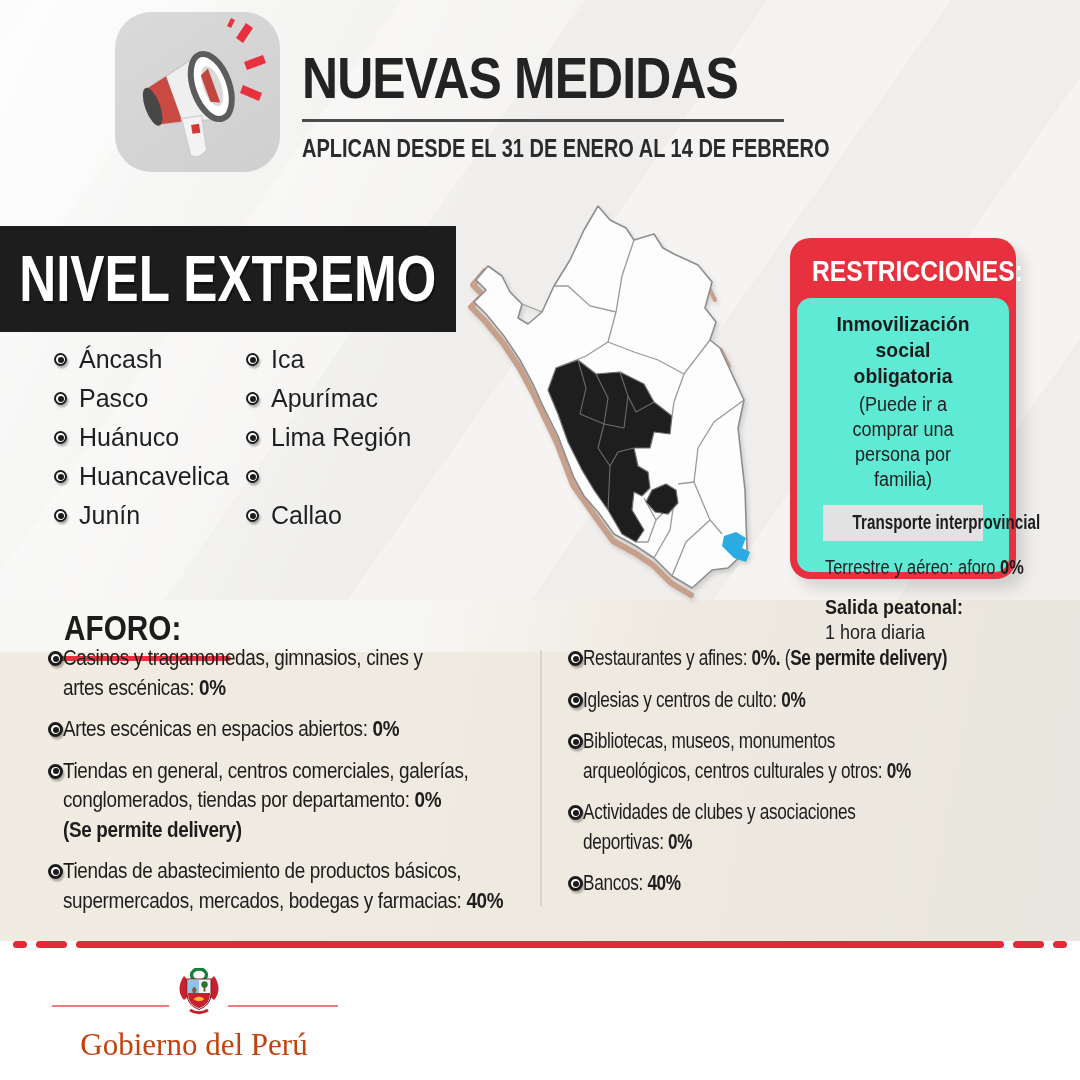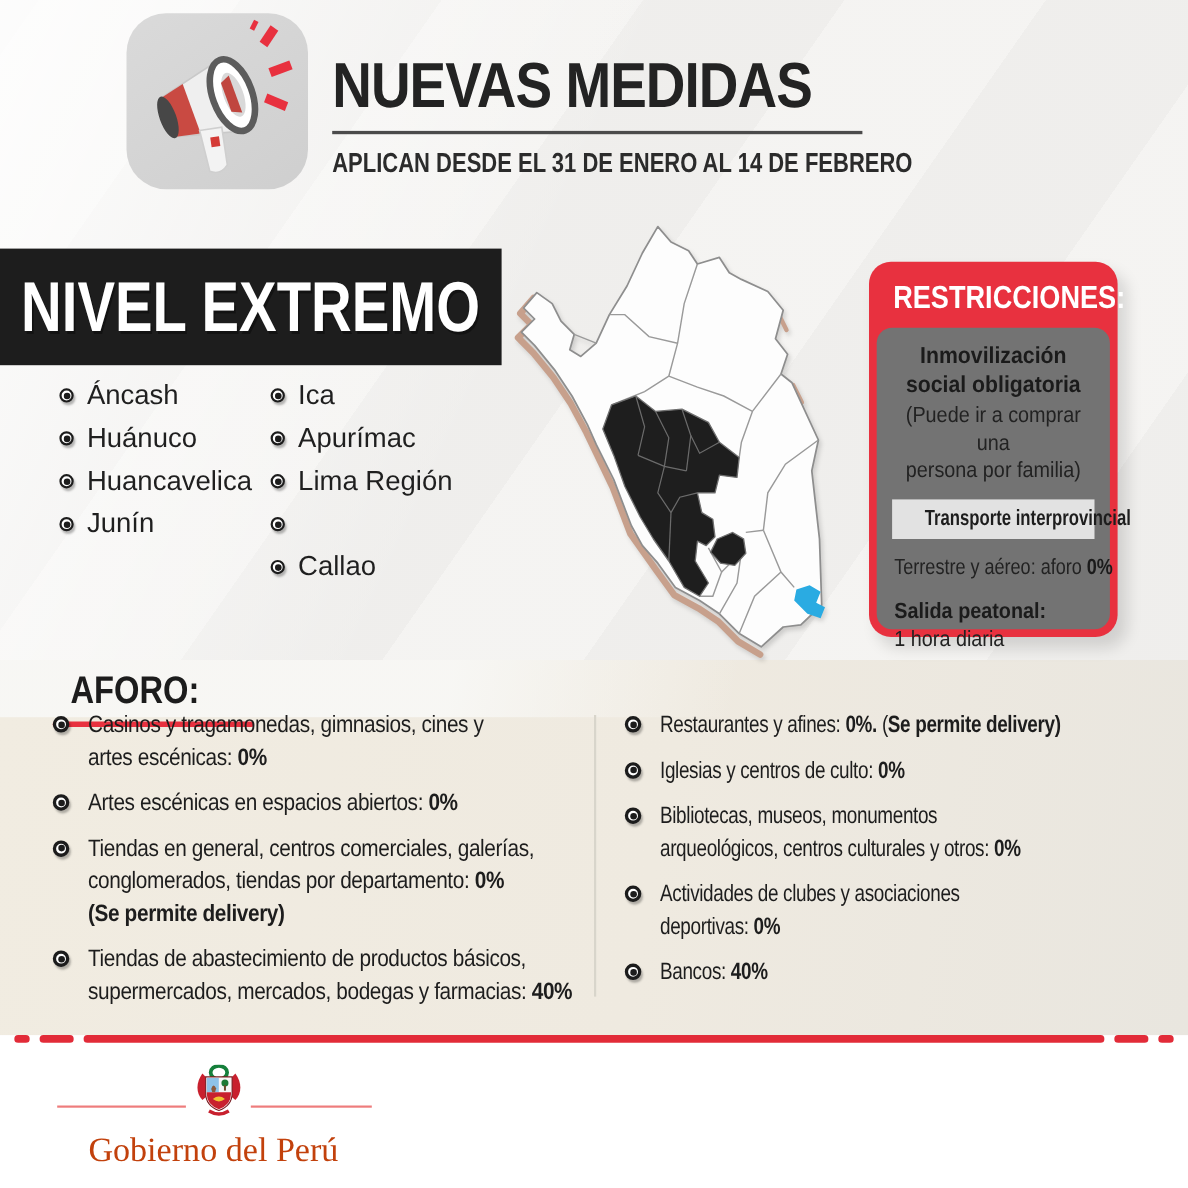--- a/index.html
+++ b/index.html
@@ -67,41 +67,41 @@
   
   .card {
     position:absolute; left:790px; top:238px; width:226px; height:341px;
     background:#e8313f; border-radius:20px; box-shadow:8px 10px 14px rgba(0,0,0,.13);
   }
   .card-title {
     color:#fff; font-size:29px; font-weight:800; white-space:nowrap;
     transform:scaleX(.85); transform-origin:left center; margin:17px 0 0 22px;
   }
   .card-body {
-    position:absolute; left:7px; right:7px; top:60px; bottom:7px; background:#737373;
-    border-radius:14px; padding:13px 16px; text-align:center;
+    position:absolute; left:7px; right:7px; top:60px; bottom:7px; background:#5eead4;
+    border-radius:14px; padding:13px 28px; text-align:center;
   }
   .r-bold1 { font-size:21px; font-weight:800; line-height:26px; white-space:pre-line; transform:scaleX(.92); color:#1b1b1b; }
   .r-note  { font-size:20px; line-height:25px; margin-top:3px; white-space:pre-line; transform:scaleX(.9); color:#222; }
   .r-strip { margin:13px -2px 0; background:#e2e2e2; padding:6px 0 7px;text-align:right; }
   .r-strip span { display:inline-block; font-size:20px; font-weight:800; white-space:nowrap; transform:scaleX(.76); transform-origin:center; }
   .r-line  { margin-top:15px; font-size:20px; text-align:left; white-space:nowrap; transform:scaleX(.82); transform-origin:left center; color:#222; }
   .r-line b, .r-head3 { font-weight:800; color:#1b1b1b; }
   .r-head3 { margin-top:17px; font-size:20px; text-align:left; transform:scaleX(.9); transform-origin:left center; white-space:nowrap; }
   .r-text3 { margin-top:2px; font-size:20px; text-align:left; transform:scaleX(.9); transform-origin:left center; white-space:nowrap; color:#222; }
   
   .aforo-title {
     position:absolute; left:64px; top:608px; font-size:35px; font-weight:800; color:#1c1c1c;
     white-space:nowrap; transform:scaleX(.85); transform-origin:left center;
   }
   .aforo-underline { position:absolute; left:48px; top:656px; width:183px; height:5px; background:#e8313f; border-radius:3px; }
   ul.aforo { position:absolute; list-style:none; }
   ul.aforo.left  { left:48px;  top:644px; }
   ul.aforo.right { left:568px; top:644px; }
-  ul.aforo li { display:flex; gap:17px; margin-bottom:12px; }
+  ul.aforo li { display:flex; margin-bottom:12px; }
   ul.aforo .bullet { margin-top:7px; width:15px; height:15px; border-width:3px; }
   ul.aforo p {
     font-size:21.5px; line-height:29.5px; letter-spacing:-0.4px; color:#1d1d1d;
     white-space:pre-line; transform-origin:left top;
   }
   ul.aforo.left  p { width:520px; transform:scaleX(.88); }
   ul.aforo.right p { width:560px; transform:scaleX(.8); }
   ul.aforo p .b { font-weight:800; }
   .col-divider { position:absolute; left:540px; top:650px; width:2px; height:256px; background:#d8d5cb; }
   
@@ -155,20 +155,24 @@
     <div class="subtitle">APLICAN DESDE EL 31 DE ENERO AL 14 DE FEBRERO</div>
   </div>
 
   <div class="level-banner">
     <div class="level-title">NIVEL EXTREMO</div>
   </div>
   <ul class="regions c1">
       <li>
         <span class="bullet"></span>
         <p><span>Áncash</span></p>
+      </li>
+      <li>
+        <span class="bullet"></span>
+        <p><span>Pasco</span></p>
       </li>
       <li>
         <span class="bullet"></span>
         <p><span>Huánuco</span></p>
       </li>
       <li>
         <span class="bullet"></span>
         <p><span>Huancavelica</span></p>
       </li>
       <li>

